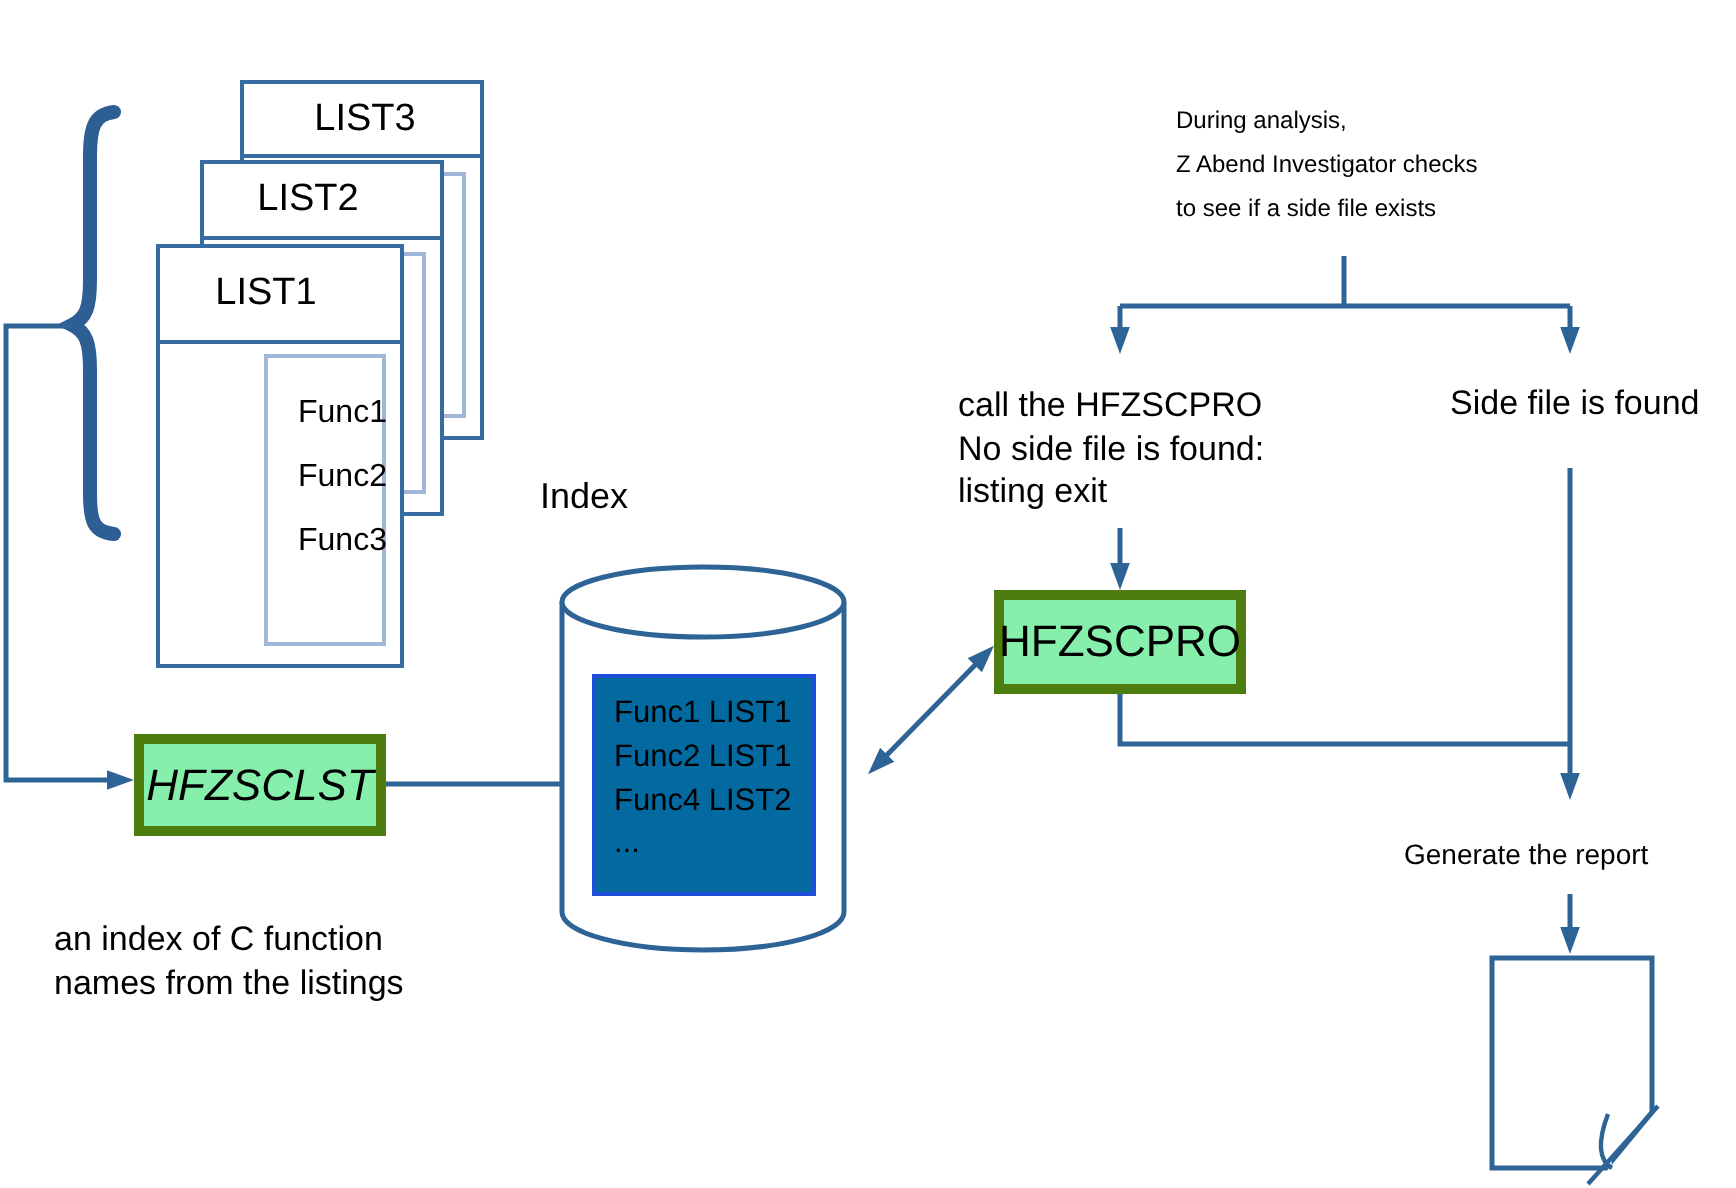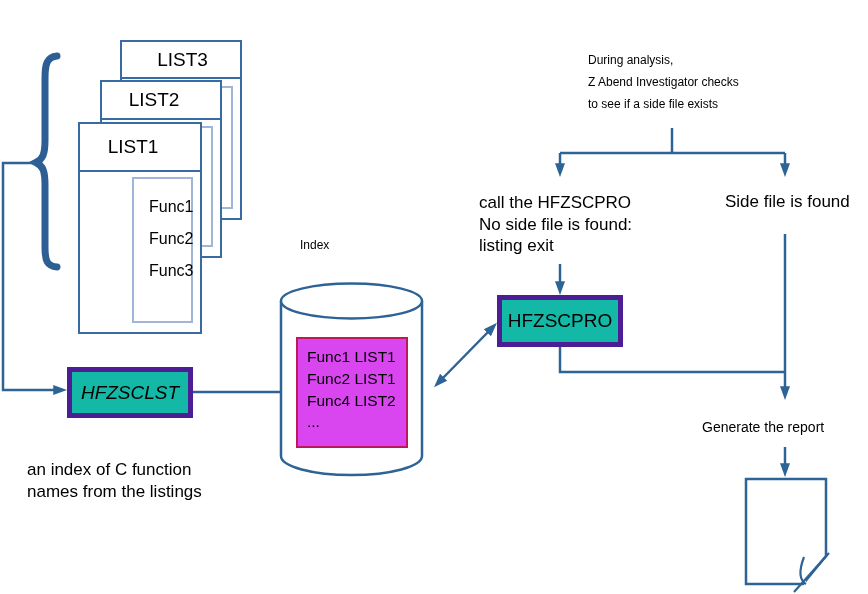--- a/index.html
+++ b/index.html
@@ -24,30 +24,30 @@
   #card-list2{left:100px;top:80px;width:122px;height:178px;z-index:3;}
   #card-list2 .card-title{height:38px;}
   #card-list2 .card-inner{left:7px;right:7px;top:44px;bottom:9px;}
   #card-list1{left:78px;top:122px;width:124px;height:212px;z-index:4;}
   #card-list1 .card-title{height:48px;}
   #card-list1 .card-inner{left:8px;right:7px;top:53px;bottom:9px;margin-left:44px;}
   .func-list{padding:18px 0 0 15px;font-size:16px;}
   .func-item{height:32px;line-height:19px;}
 
   
-  .proc-box{position:absolute;z-index:5;background:#14b8a6;border:5px solid #4c1d95;
+  .proc-box{position:absolute;z-index:5;background:#86efac;border:5px solid #4d7c0f;
             box-sizing:border-box;display:flex;align-items:center;justify-content:center;
-            font-size:19px;}
+            font-size:22px;}
   #box-hfzsclst{left:67px;top:367px;width:126px;height:51px;font-style:italic;}
   #box-hfzscpro{left:497px;top:295px;width:126px;height:52px;}
 
   
-  #index-label{left:300px;top:238px;font-size:12px;text-align:center;}
+  #index-label{left:270px;top:238px;font-size:18px;text-align:center;}
   #index-box{left:296px;top:337px;width:112px;height:111px;z-index:5;
-             border:2px solid #be185d;box-sizing:border-box;background:#d946ef;
+             border:2px solid #1d4ed8;box-sizing:border-box;background:#0369a1;
              padding:7px 0 0 9px;font-size:15.5px;line-height:21.8px;}
 
   
   #analysis-text{left:588px;top:49px;font-size:12px;line-height:22px;}
   #no-side-text{left:479px;top:192px;}
   #side-found-text{left:725px;top:192px;font-size:17px;}
   #report-label{left:702px;top:419px;font-size:14px;}
   #hfzsclst-caption{left:27px;top:459px;}
 </style>
 </head>

